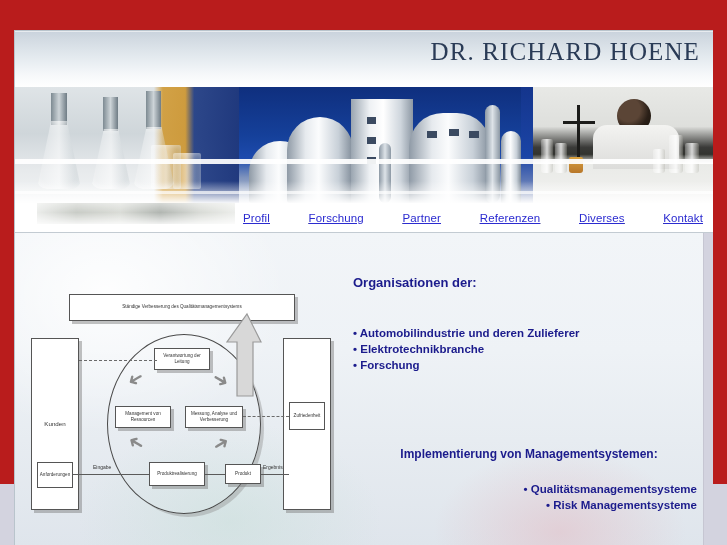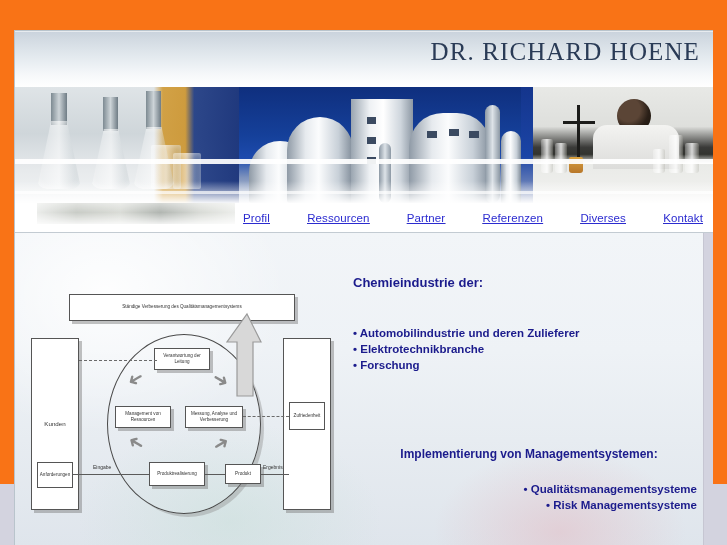--- a/index.html
+++ b/index.html
@@ -9,21 +9,21 @@
     height: 545px;
     overflow: hidden;
     background: #d3d3df;
     font-family: "Liberation Sans", sans-serif;
   }
 
   #page {
     position: relative;
     width: 727px;
     height: 484px;
-    background: #f97316;
+    background: #b91c1c;
   }
 
   
   #site {
     position: absolute;
     left: 14px;
     top: 30px;
     width: 699px;
     height: 515px;
     background: #ffffff;
@@ -408,21 +408,21 @@
 
       <div class="scanline" id="scan-a"></div>
       <div class="scanline" id="scan-b"></div>
       <div id="banner-fade"></div>
     </div>
 
     <div id="nav">
       <div id="nav-photo"></div>
       <div id="nav-links">
         <span class="nav-link">Profil</span>
-        <span class="nav-link">Ressourcen</span>
+        <span class="nav-link">Forschung</span>
         <span class="nav-link">Partner</span>
         <span class="nav-link">Referenzen</span>
         <span class="nav-link">Diverses</span>
         <span class="nav-link">Kontakt</span>
       </div>
     </div>
 
     <div id="content">
 
       <div id="diagram">
@@ -456,21 +456,21 @@
         <div class="dg-line" style="left:174px; top:180px; width:20px;"></div>
         <div class="dg-line" style="left:230px; top:180px; width:28px;"></div>
         <div class="dg-dash" style="left:48px; top:66px; width:78px;"></div>
         <div class="dg-dash" style="left:212px; top:122px; width:46px;"></div>
 
         <span class="dg-caption" style="left:62px; top:170px;">Eingabe</span>
         <span class="dg-caption" style="left:232px; top:170px;">Ergebnis</span>
       </div>
 
       <div id="lead">
-        <div>Chemieindustrie der:</div>
+        <div>Organisationen der:</div>
       </div>
 
       <div id="bullets-1">
         <div class="b-item">• Automobilindustrie und deren Zulieferer</div>
         <div class="b-item">• Elektrotechnikbranche</div>
         <div class="b-item">• Forschung</div>
       </div>
 
       <div id="impl-title">Implementierung von Managementsystemen:</div>
 

